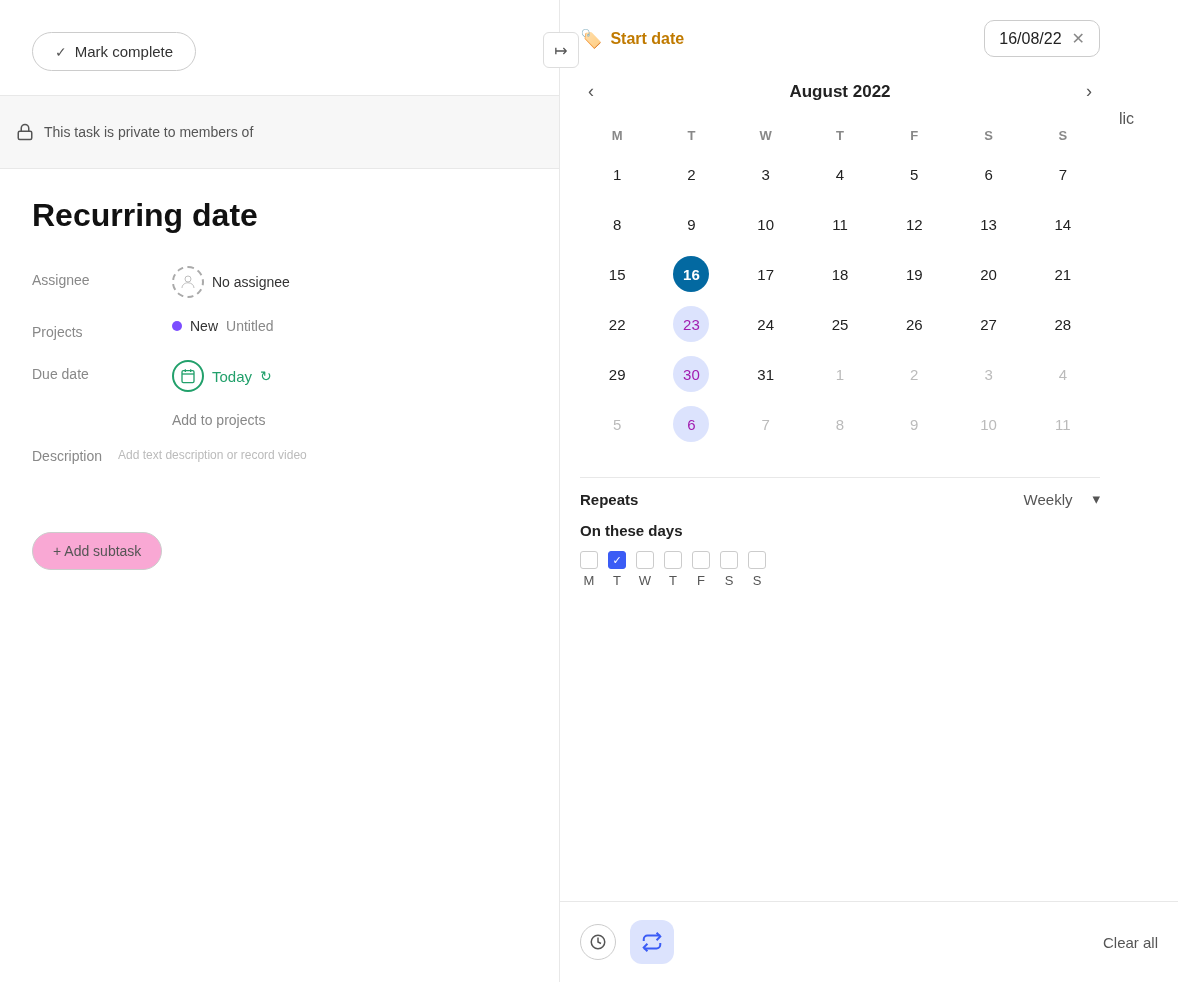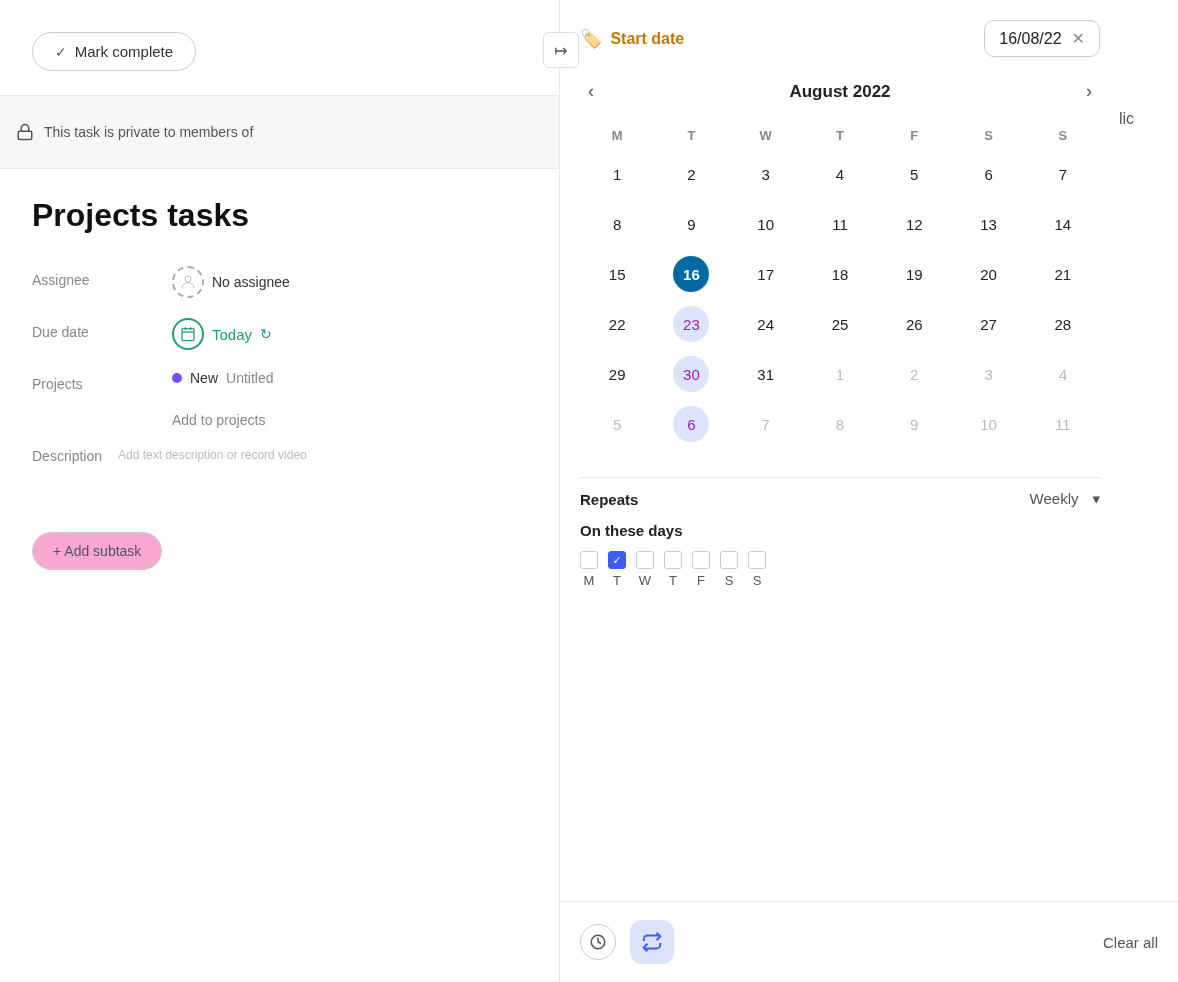--- a/index.html
+++ b/index.html
@@ -316,21 +316,22 @@
       justify-content: space-between;
       margin-bottom: 14px;
     }
     .repeats-label {
       font-size: 15px;
       font-weight: 600;
       color: #222;
     }
     .repeats-value {
       display: flex;
-      gap: 14px;
+      align-items: center;
+      gap: 20px;
       font-size: 15px;
       color: #555;
       cursor: pointer;
     }
 
     
     .on-days-label {
       font-size: 15px;
       font-weight: 600;
       color: #222;
@@ -426,60 +427,60 @@
   </button>
 
   <div class="private-notice">
     <svg width="18" height="18" viewBox="0 0 24 24" fill="none" stroke="#555" stroke-width="2">
       <rect x="3" y="11" width="18" height="11" rx="2"></rect>
         <path d="M7 11V7a5 5 0 0 1 10 0v4"></path>
     </svg>
     <span>This task is private to members of</span>
   </div>
 
-  <h1 class="task-title">Projects tasks</h1>
+  <h1 class="task-title">Recurring date</h1>
 
   
   <div class="field-row">
     <div class="field-label">Assignee</div>
     <div class="field-value">
       <div class="assignee-circle">
         <svg viewBox="0 0 24 24">
           <circle cx="12" cy="8" r="4"></circle>
             <path d="M4 20c0-4 3.6-7 8-7s8 3 8 7"></path>
         </svg>
       </div>
       <span>No assignee</span>
+    </div>
+  </div>
+
+  
+  <div class="field-row">
+    <div class="field-label">Projects</div>
+    <div class="field-value">
+      <span class="project-dot"></span>
+      <span>New</span>
+      <span style="color:#888;">Untitled</span>
     </div>
   </div>
 
   
   <div class="field-row">
     <div class="field-label">Due date</div>
     <div class="field-value">
       <div class="due-date-circle">
         <svg viewBox="0 0 24 24">
           <rect x="3" y="4" width="18" height="18" rx="2" stroke="#22a06b" stroke-width="2" fill="none"></rect>
           <line x1="3" y1="9" x2="21" y2="9" stroke="#22a06b" stroke-width="2"></line>
           <line x1="8" y1="2" x2="8" y2="6" stroke="#22a06b" stroke-width="2"></line>
           <line x1="16" y1="2" x2="16" y2="6" stroke="#22a06b" stroke-width="2"></line>
         </svg>
       </div>
       <span class="due-date-text">Today</span>
       <span class="repeat-icon-small">↻</span>
-    </div>
-  </div>
-
-  
-  <div class="field-row">
-    <div class="field-label">Projects</div>
-    <div class="field-value">
-      <span class="project-dot"></span>
-      <span>New</span>
-      <span style="color:#888;">Untitled</span>
     </div>
   </div>
   <div class="add-projects-link" style="margin-bottom:20px; cursor:pointer;">Add to projects</div>
 
   
   <div class="field-row" style="flex-direction:row;">
     <div class="description-label">Description</div>
     <div class="description-placeholder">Add text description or record video</div>
   </div>
 

